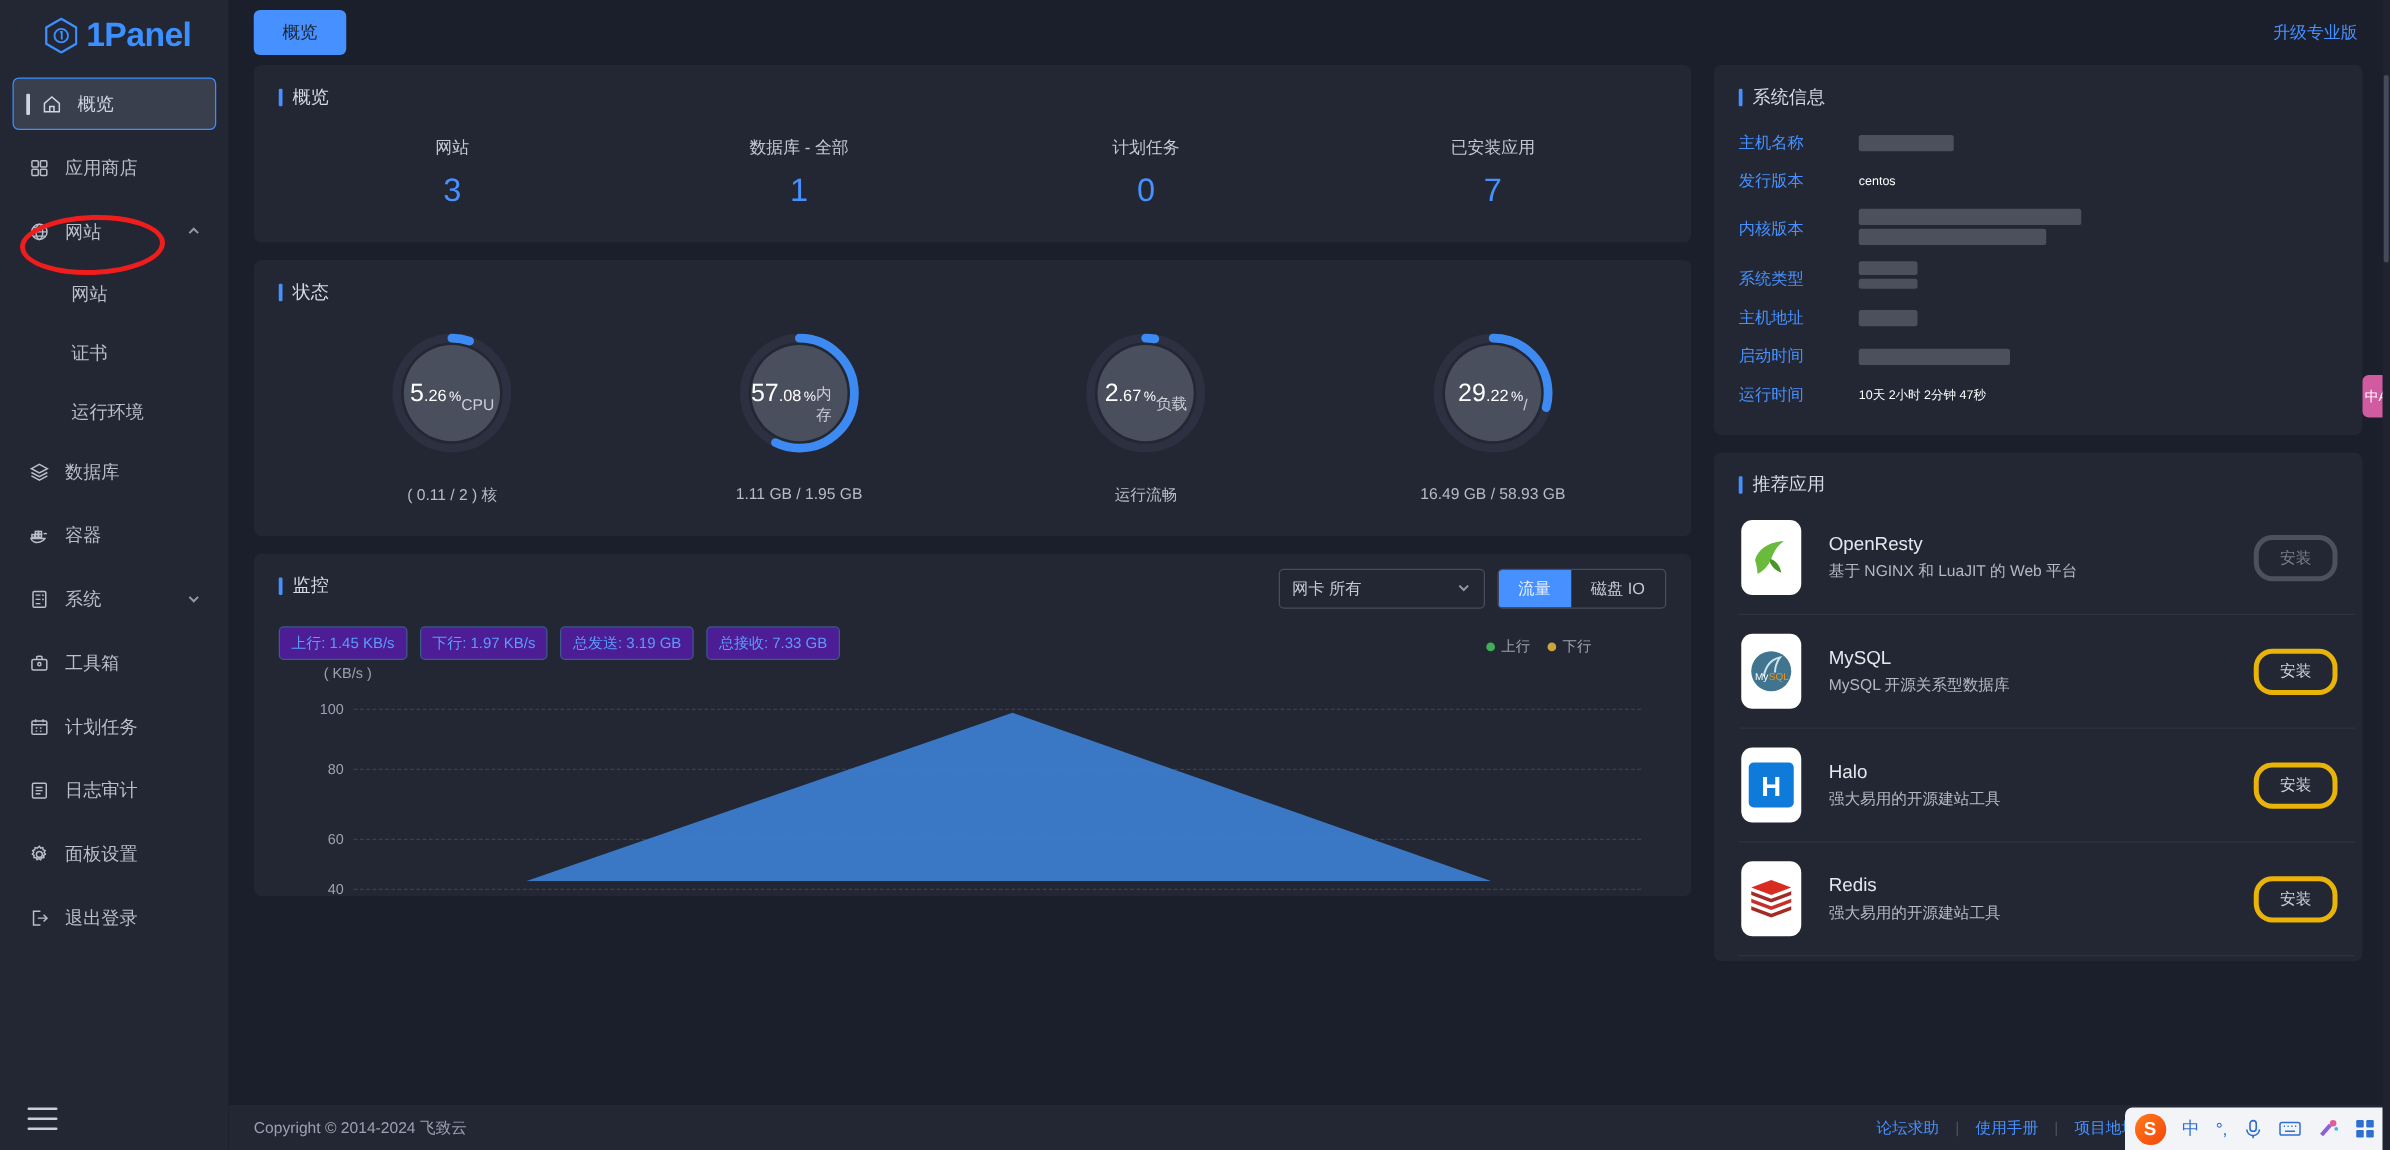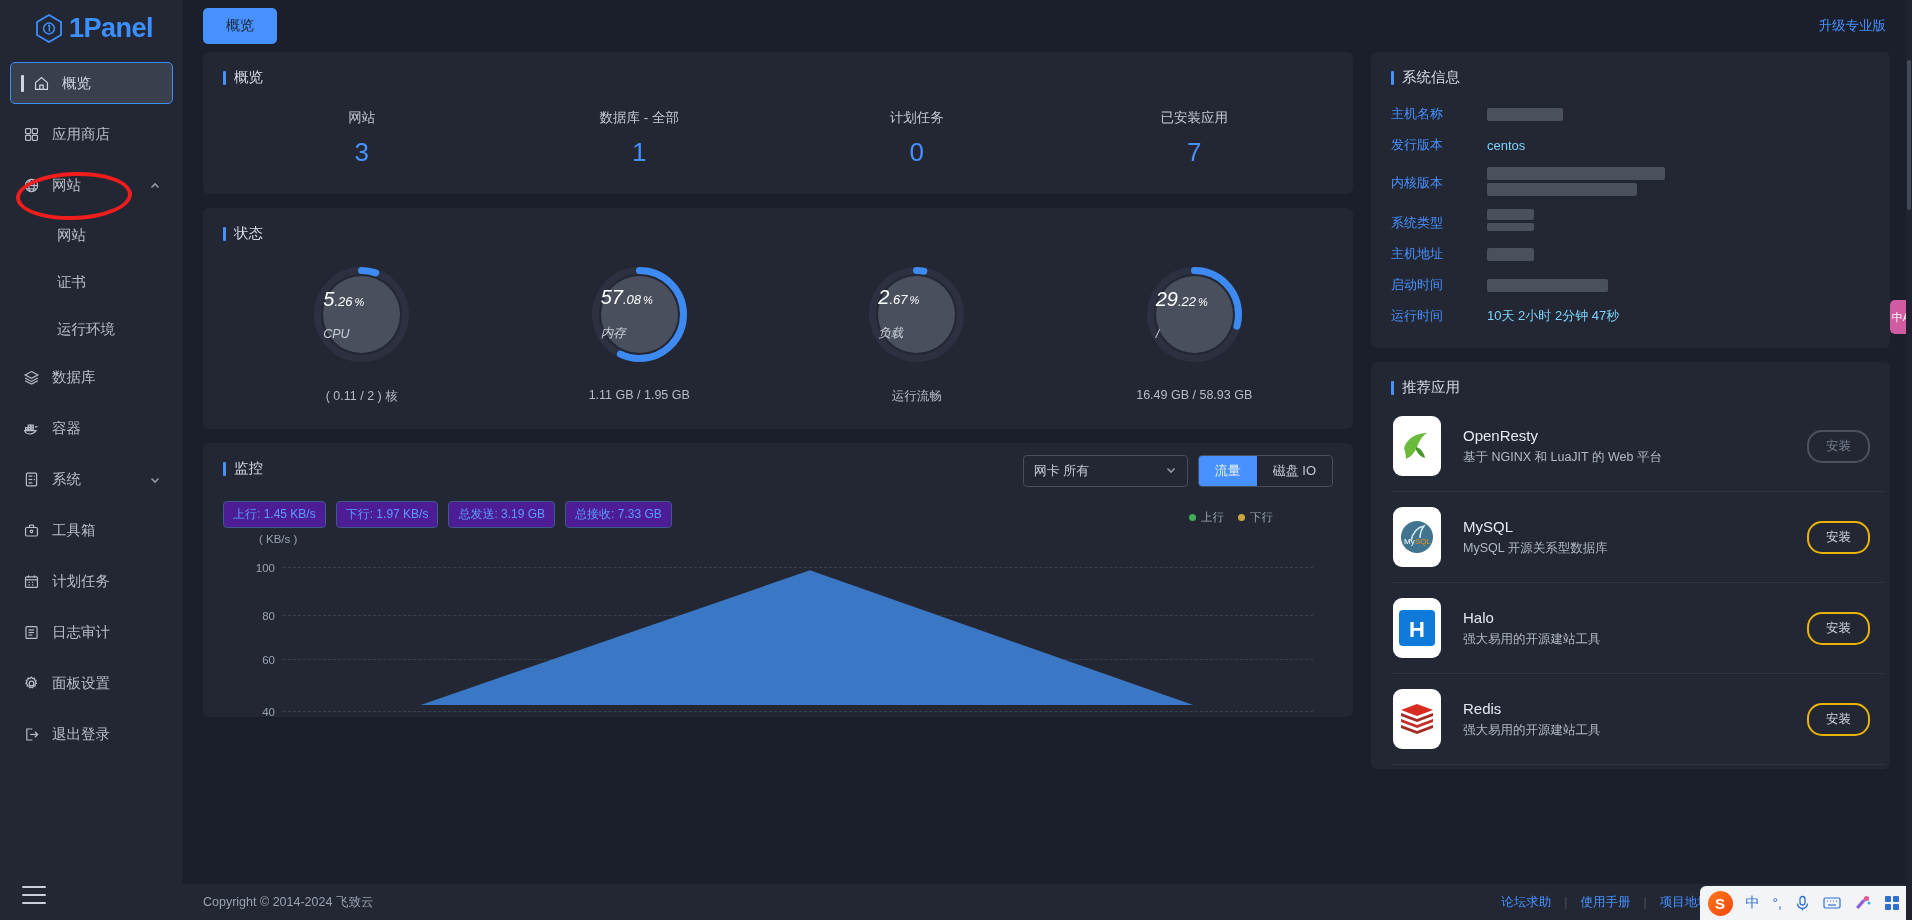--- a/index.html
+++ b/index.html
@@ -94,22 +94,22 @@
   .stat-label { color: #c3c9d4; font-size: 13.5px; }
   .stat-value { color: #4691ff; font-size: 26px; margin-top: 10px; font-weight: 400; }
 
   
   .gauges { display: flex; padding: 14px 0 6px 0; }
   .gauge-wrap { flex: 1; display: flex; flex-direction: column; align-items: center; }
   .gauge { position: relative; width: 103px; height: 103px; }
   .gauge svg { width: 103px; height: 103px; transform: rotate(-90deg); }
   .gauge-inner {
     position: absolute; inset: 13px; border-radius: 50%;
-    background: #4a4f5d; display: flex; flex-direction: column;
-    align-items: flex-start; justify-content: center; font-style: italic;
+    background: #4a4f5d; display: flex; 
+    align-items: center; justify-content: center;
   }
   .gauge-pct { color: #fff; font-size: 20px; line-height: 1; }
   .gauge-pct .frac { font-size: 13px; }
   .gauge-pct .unit { font-size: 11px; margin-left: 2px; }
   .gauge-name { color: #c9ced8; font-size: 12.5px; margin-top: 18px; }
   .gauge-sub { color: #b6bcc7; font-size: 12.5px; margin-top: 22px; }
 
   
   .mon-head { display: flex; align-items: flex-start; }
   .mon-ctrls { margin-left: auto; display: flex; align-items: center; gap: 10px; margin-top: -4px; }
@@ -139,35 +139,35 @@
   .chart { position: relative; height: 168px; margin-top: 12px; }
   .yunit { position: absolute; left: 36px; top: -4px; color: #9aa2b1; font-size: 11.5px; }
   .chart-plot { position: absolute; left: 60px; right: 20px; top: 14px; bottom: 0; }
   .gridline { position: absolute; left: 0; right: 0; border-top: 1px dashed #3a404e; }
   .ytick { position: absolute; right: calc(100% + 8px); transform: translateY(-50%); color: #9aa2b1; font-size: 11.5px; }
   .area-svg { position: absolute; inset: 0; width: 100%; height: 100%; }
 
   
   .info-row { display: flex; align-items: center; margin-bottom: 13px; min-height: 17px; }
   .info-label { color: #4691ff; font-size: 13px; width: 96px; flex: 0 0 96px; }
-  .info-value { color: #7dd3fc; font-size: 13px; }
+  .info-value { color: #ffffff; font-size: 10px; }
   .redacted { background: #4b505d; border-radius: 2px; height: 13px; display: inline-block; }
 
   .app-row { display: flex; align-items: center; padding: 15px 0; border-bottom: 1px solid #2d3342; }
   .app-row:last-child { border-bottom: 1px solid #2d3342; }
   .app-icon {
     width: 48px; height: 60px; border-radius: 9px; background: #fff;
     flex: 0 0 48px; display: flex; align-items: center; justify-content: center;
     margin-left: 2px; overflow: hidden;
   }
   .app-meta { margin-left: 22px; flex: 1; min-width: 0; }
   .app-name { color: #e4e8ef; font-size: 15px; }
   .app-desc { color: #b2b9c5; font-size: 12.5px; margin-top: 5px; }
   .install-btn {
-    border: 2px solid #eab308; background: transparent; color: #cdd3dd;
+    border: 4px solid #eab308; background: transparent; color: #cdd3dd;
     font-size: 12.5px; border-radius: 15px; padding: 6px 17px; cursor: pointer;
     margin-right: 14px; font-family: Liberation Sans, sans-serif;
   }
   .install-btn.dim { color: #767d8b; border-color: #4b515f; }
 
   
   .footer {
     position: absolute; left: 0; right: 0; bottom: 0; height: 36px;
     background: #232734; display: flex; align-items: center;
     padding: 0 26px 0 20px; font-size: 12.5px; color: #9aa2b1;
@@ -526,21 +526,21 @@
 
           <div class="chart">
             <div class="yunit">( KB/s )</div>
             <div class="chart-plot">
               <div class="gridline" style="top:16px">
                 <span class="ytick">100</span>
               </div>
               <div class="gridline" style="top:64px">
                 <span class="ytick">80</span>
               </div>
-              <div class="gridline" style="top:108px">
+              <div class="gridline" style="top:120px">
                 <span class="ytick">60</span>
               </div>
               <div class="gridline" style="top:160px">
                 <span class="ytick">40</span>
               </div>
               <svg class="area-svg" viewBox="0 0 860 160" preserveAspectRatio="none">
                 <polygon points="115,160 440,20 760,160" fill="#3d7fd1" opacity="0.92"></polygon>
               </svg>
             </div>
           </div>

